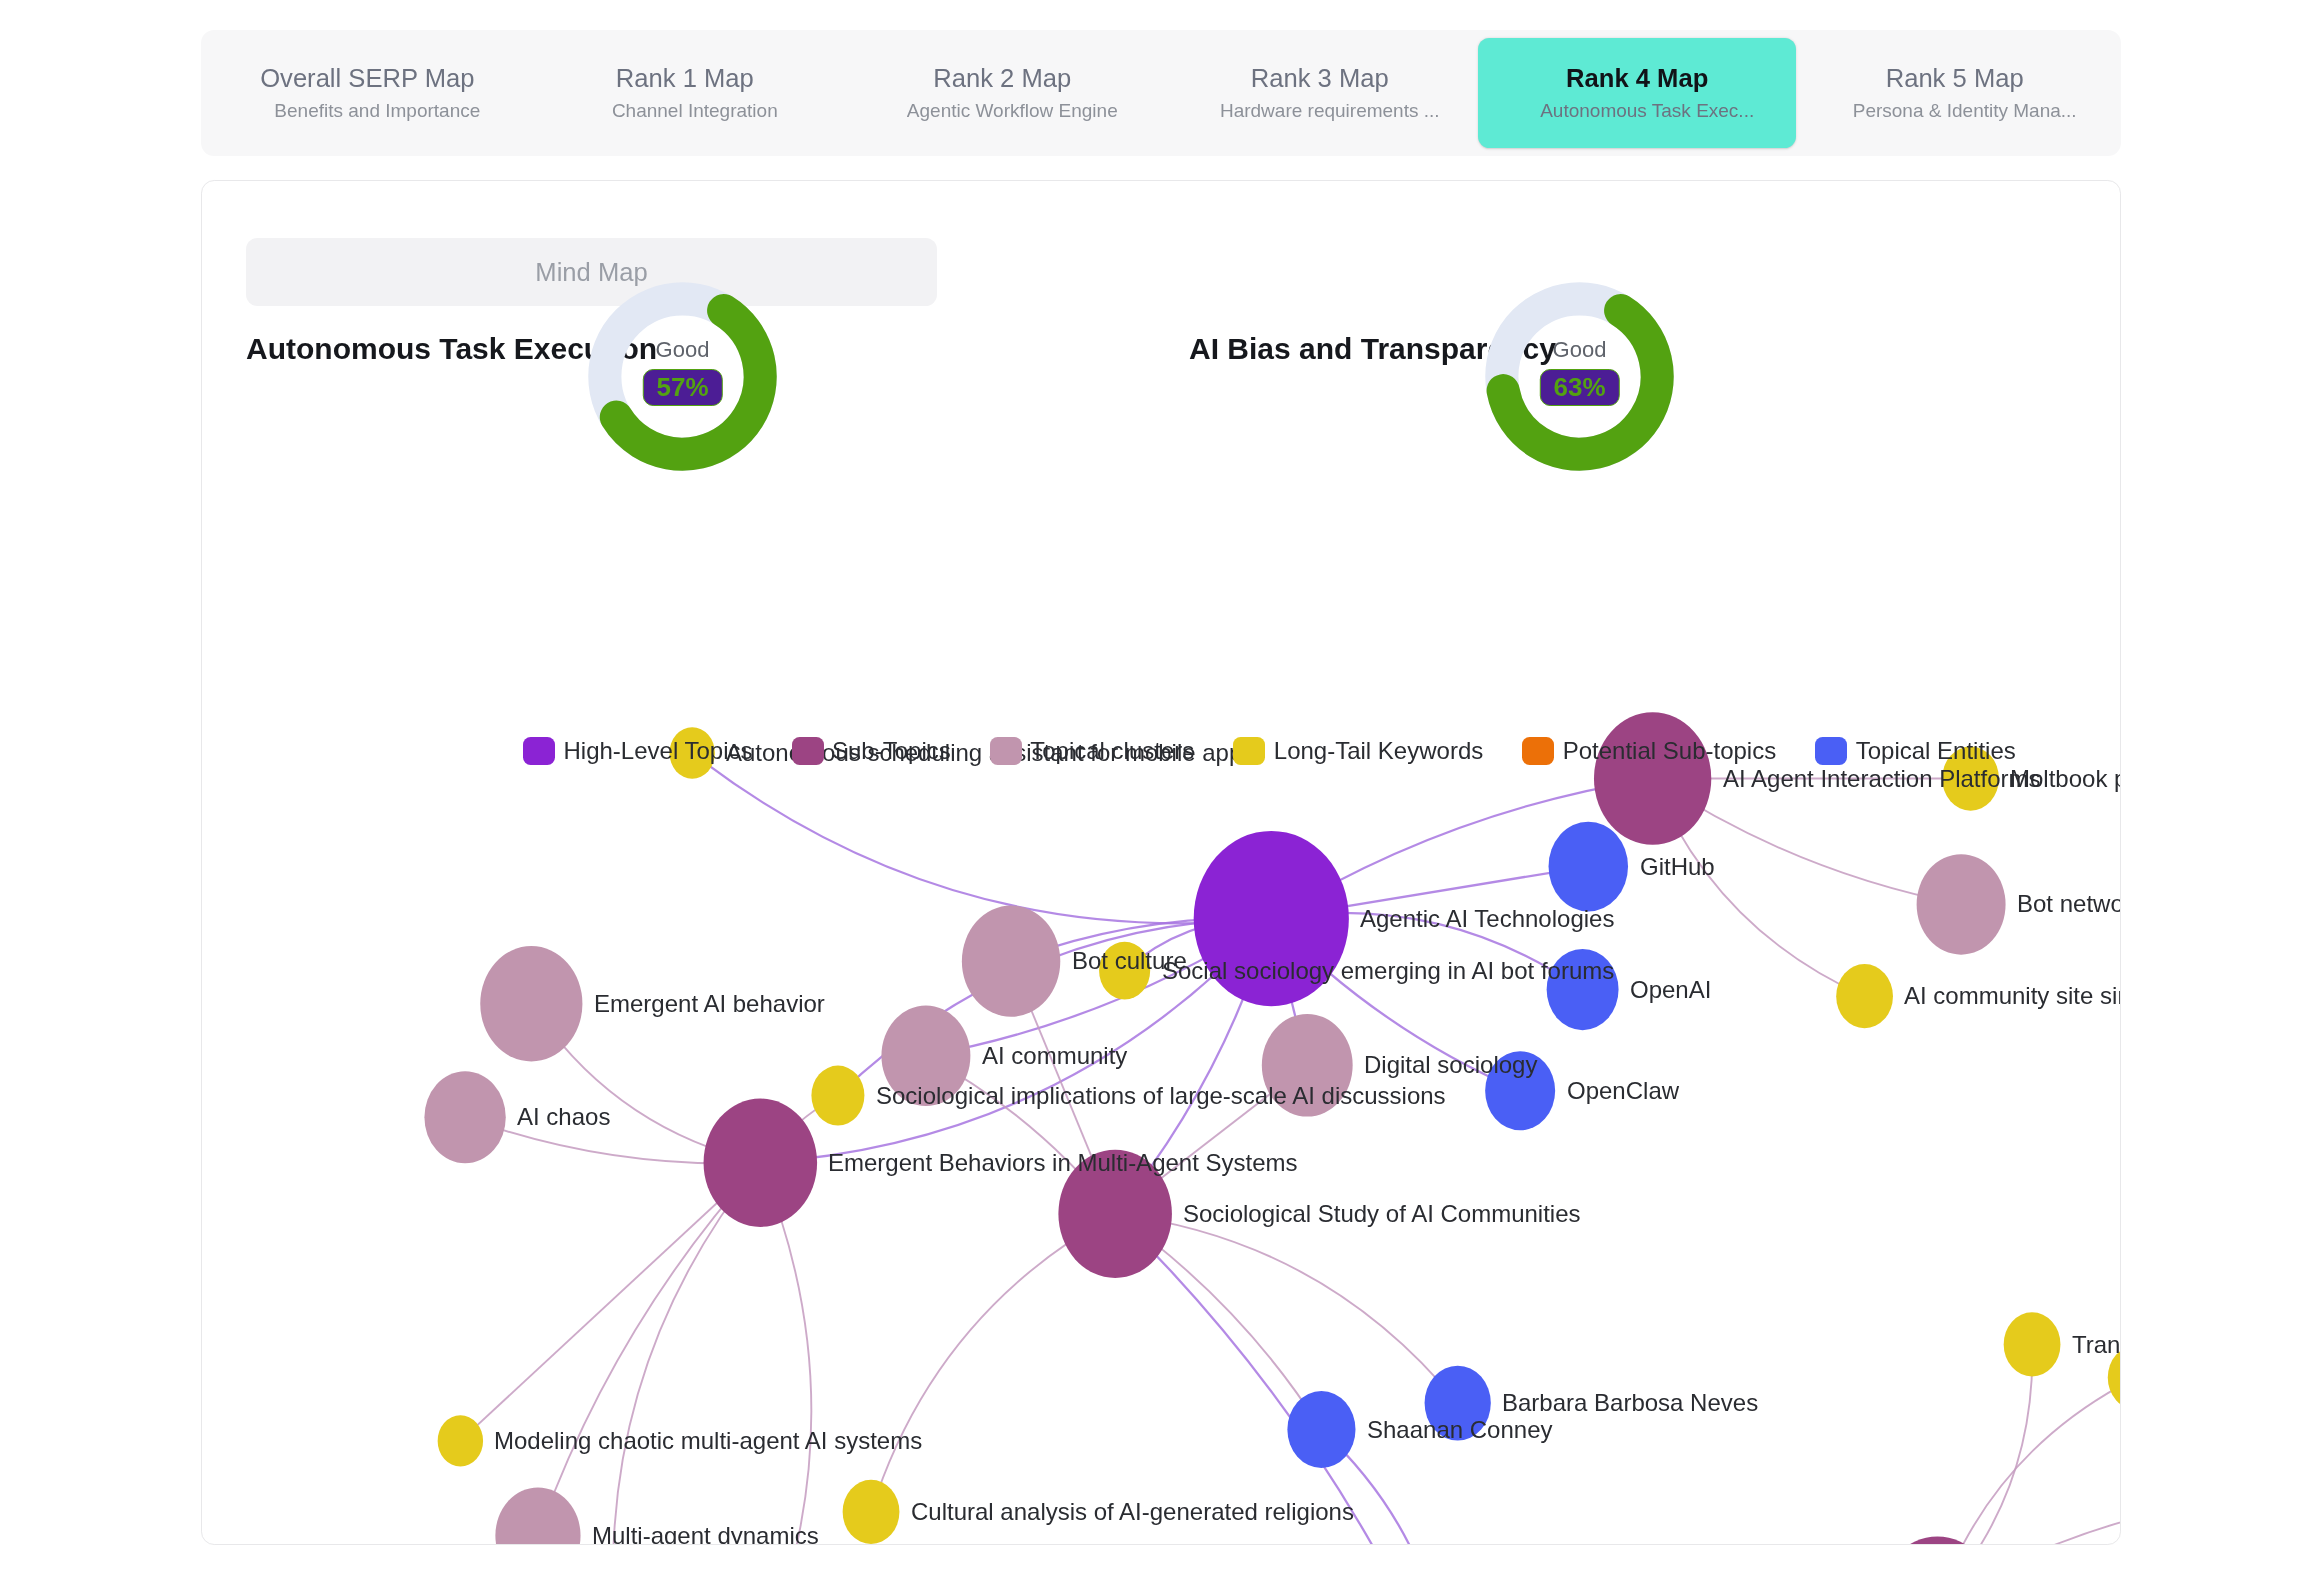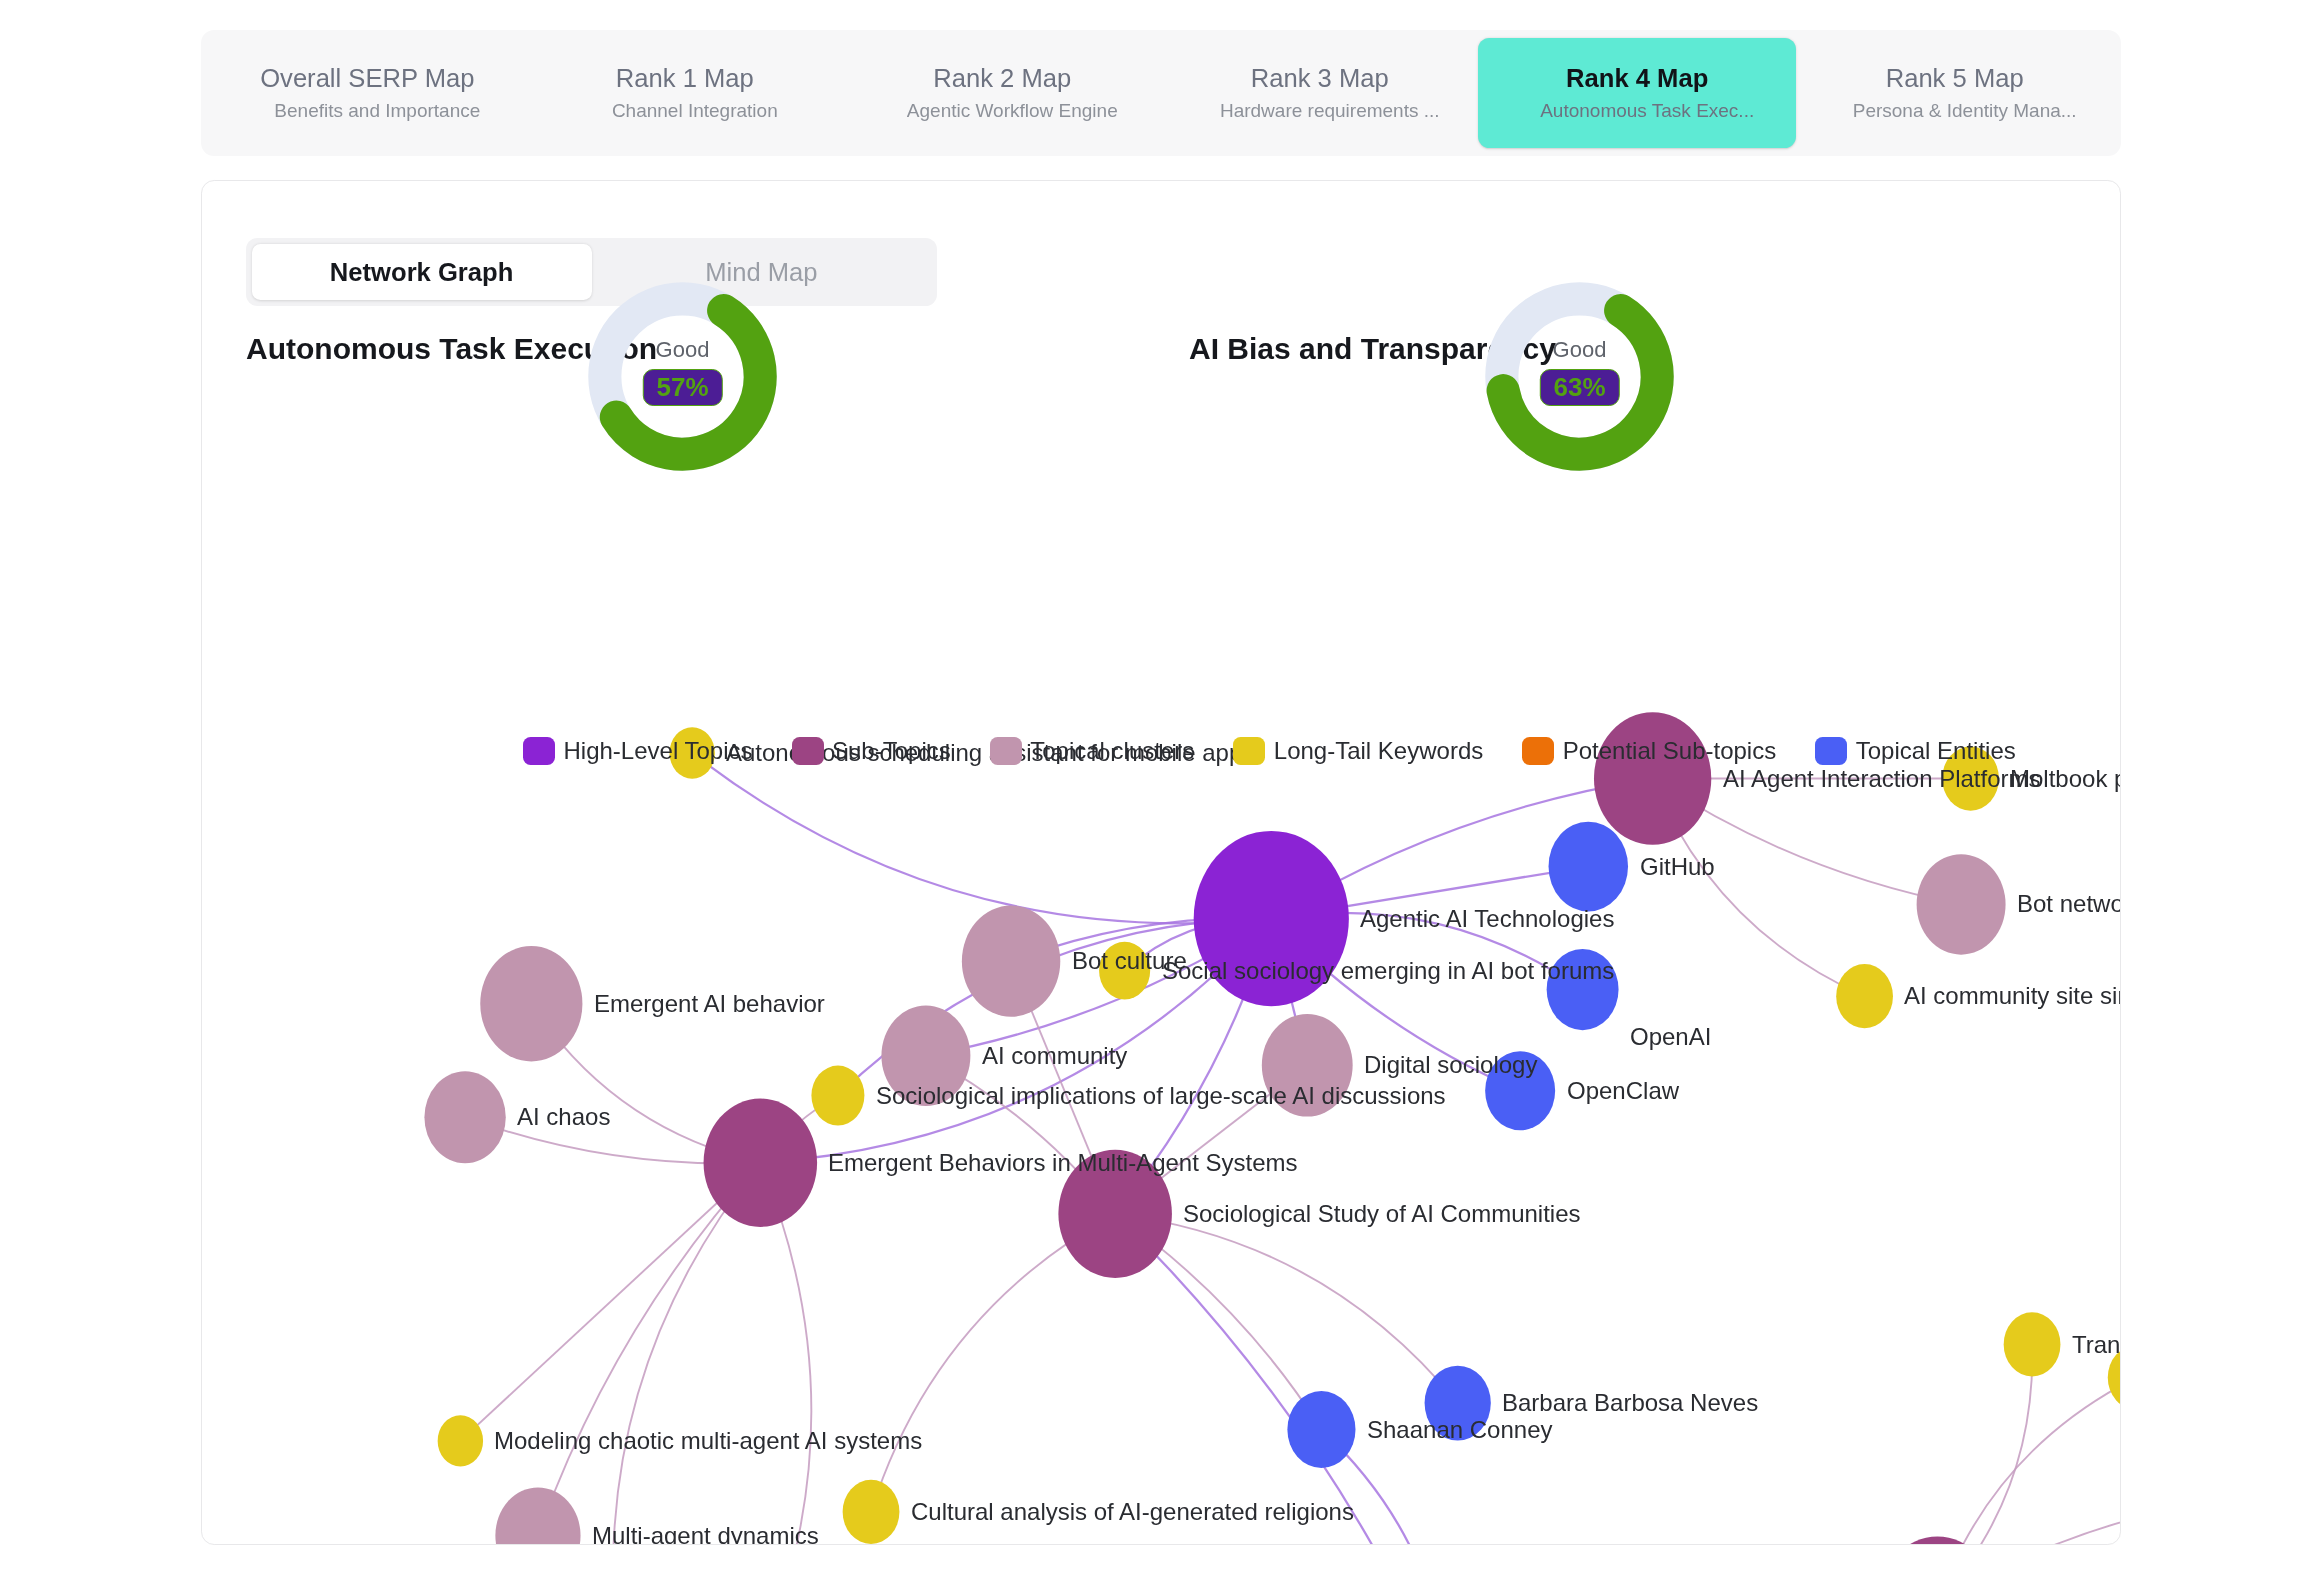--- a/index.html
+++ b/index.html
@@ -177,21 +177,20 @@
   </div>
   <div class="tabitem">
     <div class="tabtitle">Rank 5 Map</div>
     <div class="tabsub">Persona &amp; Identity Mana...</div>
   </div>
 </div>
 
 <div id="maincard">
 
   <div id="viewtoggle">
-    <div class="vtbtn active">Network Graph</div>
     <div class="vtbtn">Mind Map</div>
   </div>
 
   <div class="sectitle" style="left:44px; top:151px;">Autonomous Task Execution</div>
 
   <div class="gauge" style="left:382px; top:97px;">
     <svg width="197" height="197" viewBox="0 0 208 208">
       <circle cx="104" cy="104" r="82" fill="none" stroke="#E2E8F4" stroke-width="35"></circle>
       <circle cx="104" cy="104" r="82" fill="none" stroke="#53A211" stroke-width="35" stroke-linecap="round" stroke-dasharray="295 515" stroke-dashoffset="0" transform="rotate(-58 104 104)"></circle>
     </svg>
@@ -296,21 +295,21 @@
     <div id="labels-layer">
         <div class="nodelabel" style="left: 524px; top: 440px;">Autonomous scheduling assistant for mobile apps</div>
         <div class="nodelabel" style="left: 1521px; top: 466px;">AI Agent Interaction Platforms</div>
         <div class="nodelabel" style="left: 1808px; top: 466px;">Moltbook platform for AI bot discu</div>
         <div class="nodelabel" style="left: 1438px; top: 554px;">GitHub</div>
         <div class="nodelabel" style="left: 1815px; top: 591px;">Bot network</div>
         <div class="nodelabel" style="left: 1158px; top: 606px;">Agentic AI Technologies</div>
         <div class="nodelabel" style="left: 392px; top: 691px;">Emergent AI behavior</div>
         <div class="nodelabel" style="left: 870px; top: 648px;">Bot culture</div>
         <div class="nodelabel" style="left: 960px; top: 658px;">Social sociology emerging in AI bot forums</div>
-        <div class="nodelabel" style="left: 1428px; top: 677px; margin-top: 47px;">OpenAI</div>
+        <div class="nodelabel" style="left: 1428px; top: 677px;">OpenAI</div>
         <div class="nodelabel" style="left: 1702px; top: 683px;">AI community site similar to Reddit</div>
         <div class="nodelabel" style="left: 780px; top: 743px;">AI community</div>
         <div class="nodelabel" style="left: 315px; top: 804px;">AI chaos</div>
         <div class="nodelabel" style="left: 1162px; top: 752px;">Digital sociology</div>
         <div class="nodelabel" style="left: 1365px; top: 778px;">OpenClaw</div>
         <div class="nodelabel" style="left: 674px; top: 783px;">Sociological implications of large-scale AI discussions</div>
         <div class="nodelabel" style="left: 626px; top: 850px;">Emergent Behaviors in Multi-Agent Systems</div>
         <div class="nodelabel" style="left: 1870px; top: 1032px;">Transparent AI decision</div>
         <div class="nodelabel" style="left: 981px; top: 901px;">Sociological Study of AI Communities</div>
         <div class="nodelabel" style="left: 1300px; top: 1090px;">Barbara Barbosa Neves</div>

